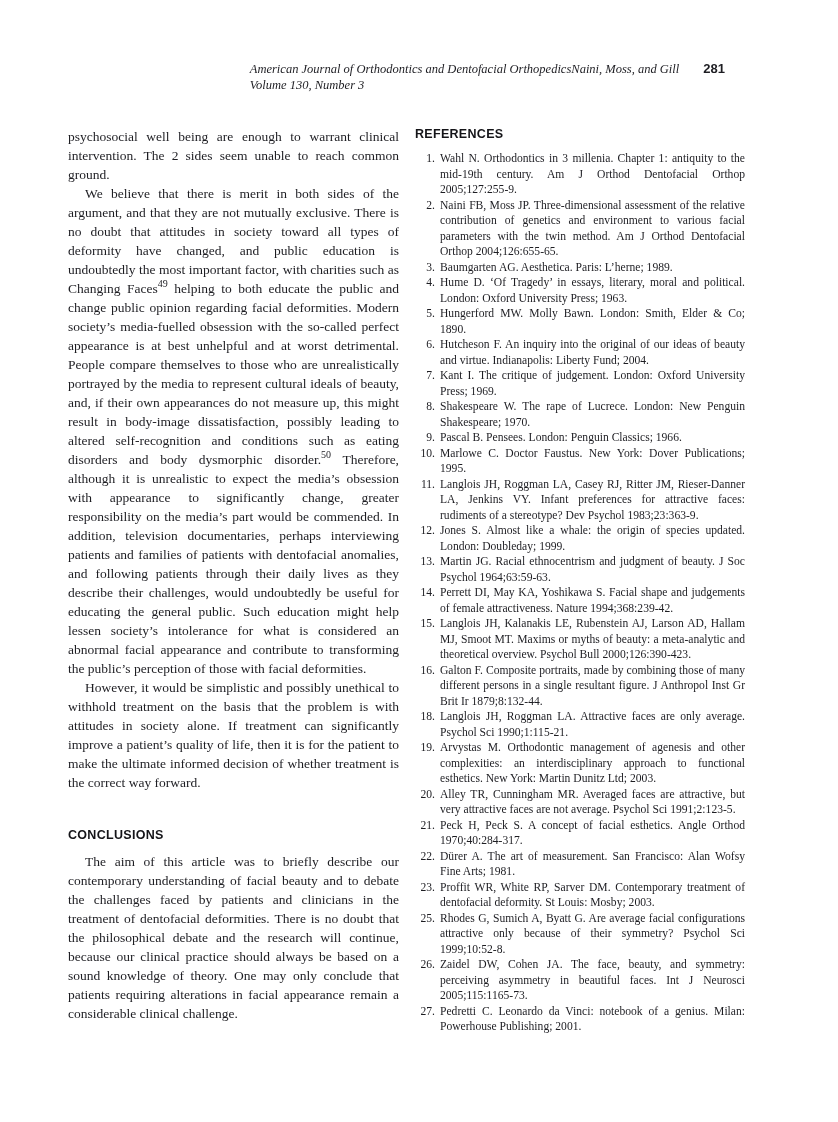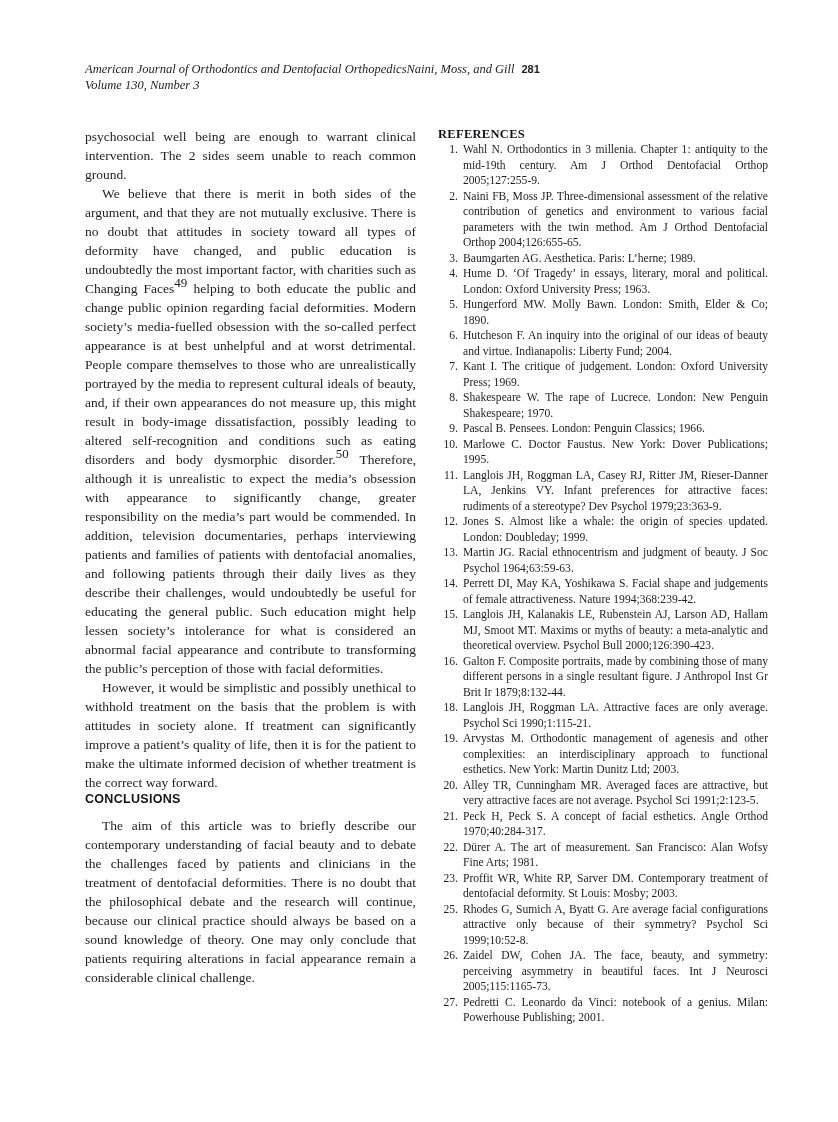--- a/index.html
+++ b/index.html
@@ -16,79 +16,80 @@
     font-family: "Liberation Serif", serif;
     color: #1d1d22;
   }
   
   .page-header {
     position: absolute;
     left: 85px;
     top: 61px;
     width: 640px;
     display: flex;
-    justify-content: flex-start;
+    justify-content: flex-end;
     align-items: flex-start;
     font-size: 12.5px;
     line-height: 16px;
   }
   .header-left {
     font-style: italic;
   }
   .header-right {
     white-space: nowrap;
     font-style: italic;
   }
   .header-right .pageno {
     font-style: normal;
     font-weight: bold;
     font-family: "Liberation Sans", sans-serif;
-    font-size: 11px;
-    margin-left: 7px;
+    font-size: 13px;
+    margin-left: 24px;
   }
   
   .columns {
     position: absolute;
-    left: 85px;
+    left: 68px;
     top: 127px;
     width: 683px;
     display: flex;
-    gap: 22px;
+    gap: 16px;
   }
   .col-left  { width: 331px; }
   .col-right { width: 330px; }
 
   .body-p {
     margin: 0;
     font-size: 13.5px;
     line-height: 19px;
     text-align: justify;
     text-indent: 17px;
   }
   .body-p.no-indent { text-indent: 0; }
 
   sup.cite {
-    font-size: 13px;
+    font-size: 10px;
     line-height: 0;
     vertical-align: 6px;
   }
 
   .section-heading {
     margin: 0;
     font-family: "Liberation Sans", sans-serif;
     font-weight: bold;
     font-size: 12.5px;
     letter-spacing: 0.3px;
     color: #141418;
   }
   .conclusions-heading {
+    margin-top: 36px;
     margin-bottom: 10px;
   }
   .references-heading {
-    font-family: Liberation Serif, serif;
+    margin-bottom: 10px;
   }
   
   .ref-list {
     list-style: none;
     margin: 0;
     padding: 0;
     font-size: 11.6px;
     line-height: 15.5px;
   }
   .ref-item {
@@ -180,21 +181,21 @@
           <span class="ref-text">Pascal B. Pensees. London: Penguin Classics; 1966.</span>
         </li>
 
         <li class="ref-item">
           <span class="ref-num">10.</span>
           <span class="ref-text">Marlowe C. Doctor Faustus. New York: Dover Publications; 1995.</span>
         </li>
 
         <li class="ref-item">
           <span class="ref-num">11.</span>
-          <span class="ref-text">Langlois JH, Roggman LA, Casey RJ, Ritter JM, Rieser-Danner LA, Jenkins VY. Infant preferences for attractive faces: rudiments of a stereotype? Dev Psychol 1979;23:363-9.</span>
+          <span class="ref-text">Langlois JH, Roggman LA, Casey RJ, Ritter JM, Rieser-Danner LA, Jenkins VY. Infant preferences for attractive faces: rudiments of a stereotype? Dev Psychol 1983;23:363-9.</span>
         </li>
 
         <li class="ref-item">
           <span class="ref-num">12.</span>
           <span class="ref-text">Jones S. Almost like a whale: the origin of species updated. London: Doubleday; 1999.</span>
         </li>
 
         <li class="ref-item">
           <span class="ref-num">13.</span>
           <span class="ref-text">Martin JG. Racial ethnocentrism and judgment of beauty. J Soc Psychol 1964;63:59-63.</span>

